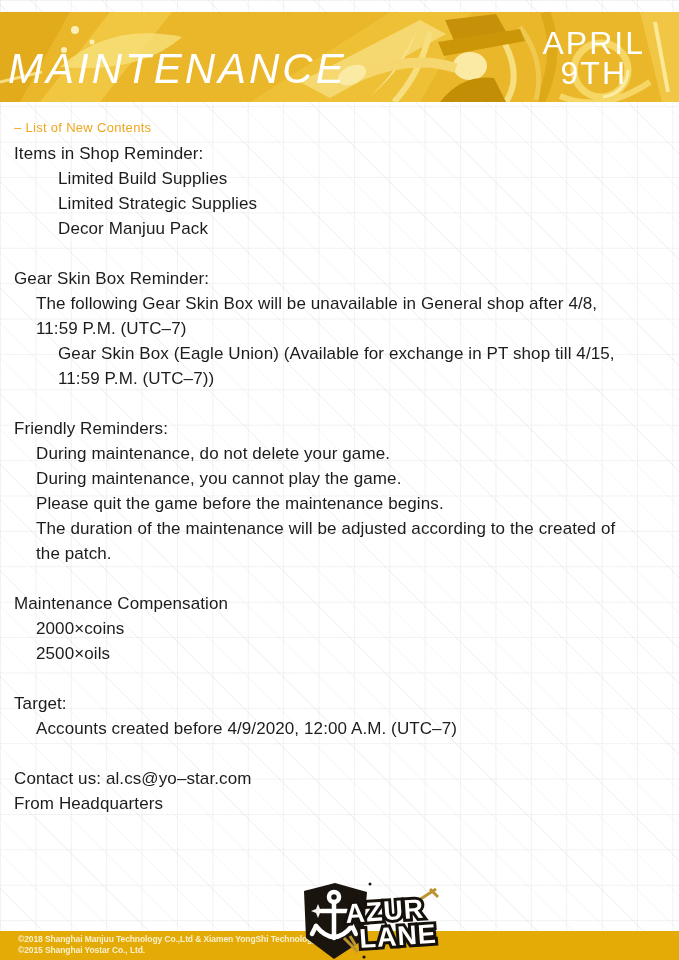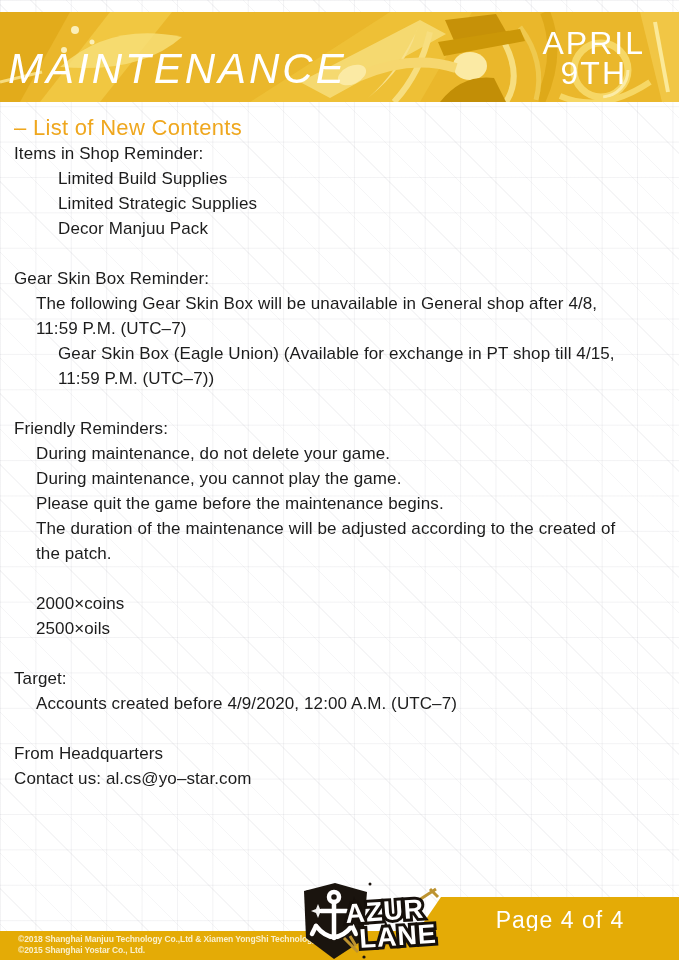--- a/index.html
+++ b/index.html
@@ -23,21 +23,21 @@
     font-size:42px;font-style:italic;font-weight:400;
     letter-spacing:3px;color:#ffffff;line-height:1;white-space:nowrap;
   }
   .banner-date{
     position:absolute;right:34px;top:16px;text-align:center;
     color:#ffffff;font-size:32px;line-height:30px;letter-spacing:2px;font-weight:400;
   }
   
   .content{position:absolute;left:0;top:90px;width:679px;padding:26px 14px 0 14px;box-sizing:border-box;}
   .heading{
-    margin:0;font-size:22px;font-weight:500;line-height:23px;
+    margin:0;font-size:13px;font-weight:500;line-height:23px;
     color:#EFA71E;letter-spacing:0.3px;
   }
   .block{margin:25px 0 0 0;}
   .block:first-of-type{margin-top:2px;}
   .block p{margin:0;font-size:17px;line-height:25px;color:#1c1c1c;letter-spacing:0.1px;}
   .ind0{padding-left:0;}
   .ind1{padding-left:22px;}
   .ind2{padding-left:44px;}
   
   .page-band{
@@ -123,38 +123,36 @@
     <div class="block">
       <p class="ind0">Friendly Reminders:</p>
       <p class="ind1">During maintenance, do not delete your game.</p>
       <p class="ind1">During maintenance, you cannot play the game.</p>
       <p class="ind1">Please quit the game before the maintenance begins.</p>
       <p class="ind1">The duration of the maintenance will be adjusted according to the created of</p>
       <p class="ind1">the patch.</p>
     </div>
 
     <div class="block">
+      <p class="ind0">Maintenance Compensation</p>
       <p class="ind1">2000×coins</p>
       <p class="ind1">2500×oils</p>
     </div>
 
     <div class="block">
       <p class="ind0">Target:</p>
       <p class="ind1">Accounts created before 4/9/2020, 12:00 A.M. (UTC–7)</p>
     </div>
 
     <div class="block">
+      <p class="ind0">Contact us: al.cs@yo–star.com</p>
       <p class="ind0">From Headquarters</p>
-      <p class="ind0">Contact us: al.cs@yo–star.com</p>
     </div>
   </div>
 
-  <div class="page-band">
-    <span>Page 4 of 4</span>
-  </div>
 
   <div class="bottom-band">
     <div class="copyright">
       <div>©2018 Shanghai Manjuu Technology Co.,Ltd  &amp; Xiamen YongShi Technology Co.,Ltd.</div>
       <div>©2015 Shanghai Yostar Co., Ltd.</div>
     </div>
   </div>
 
   <svg class="logo" width="150" height="80" viewBox="0 0 150 80" aria-hidden="true">
     <circle cx="10" cy="12" r="2" fill="#1a140e"></circle>

